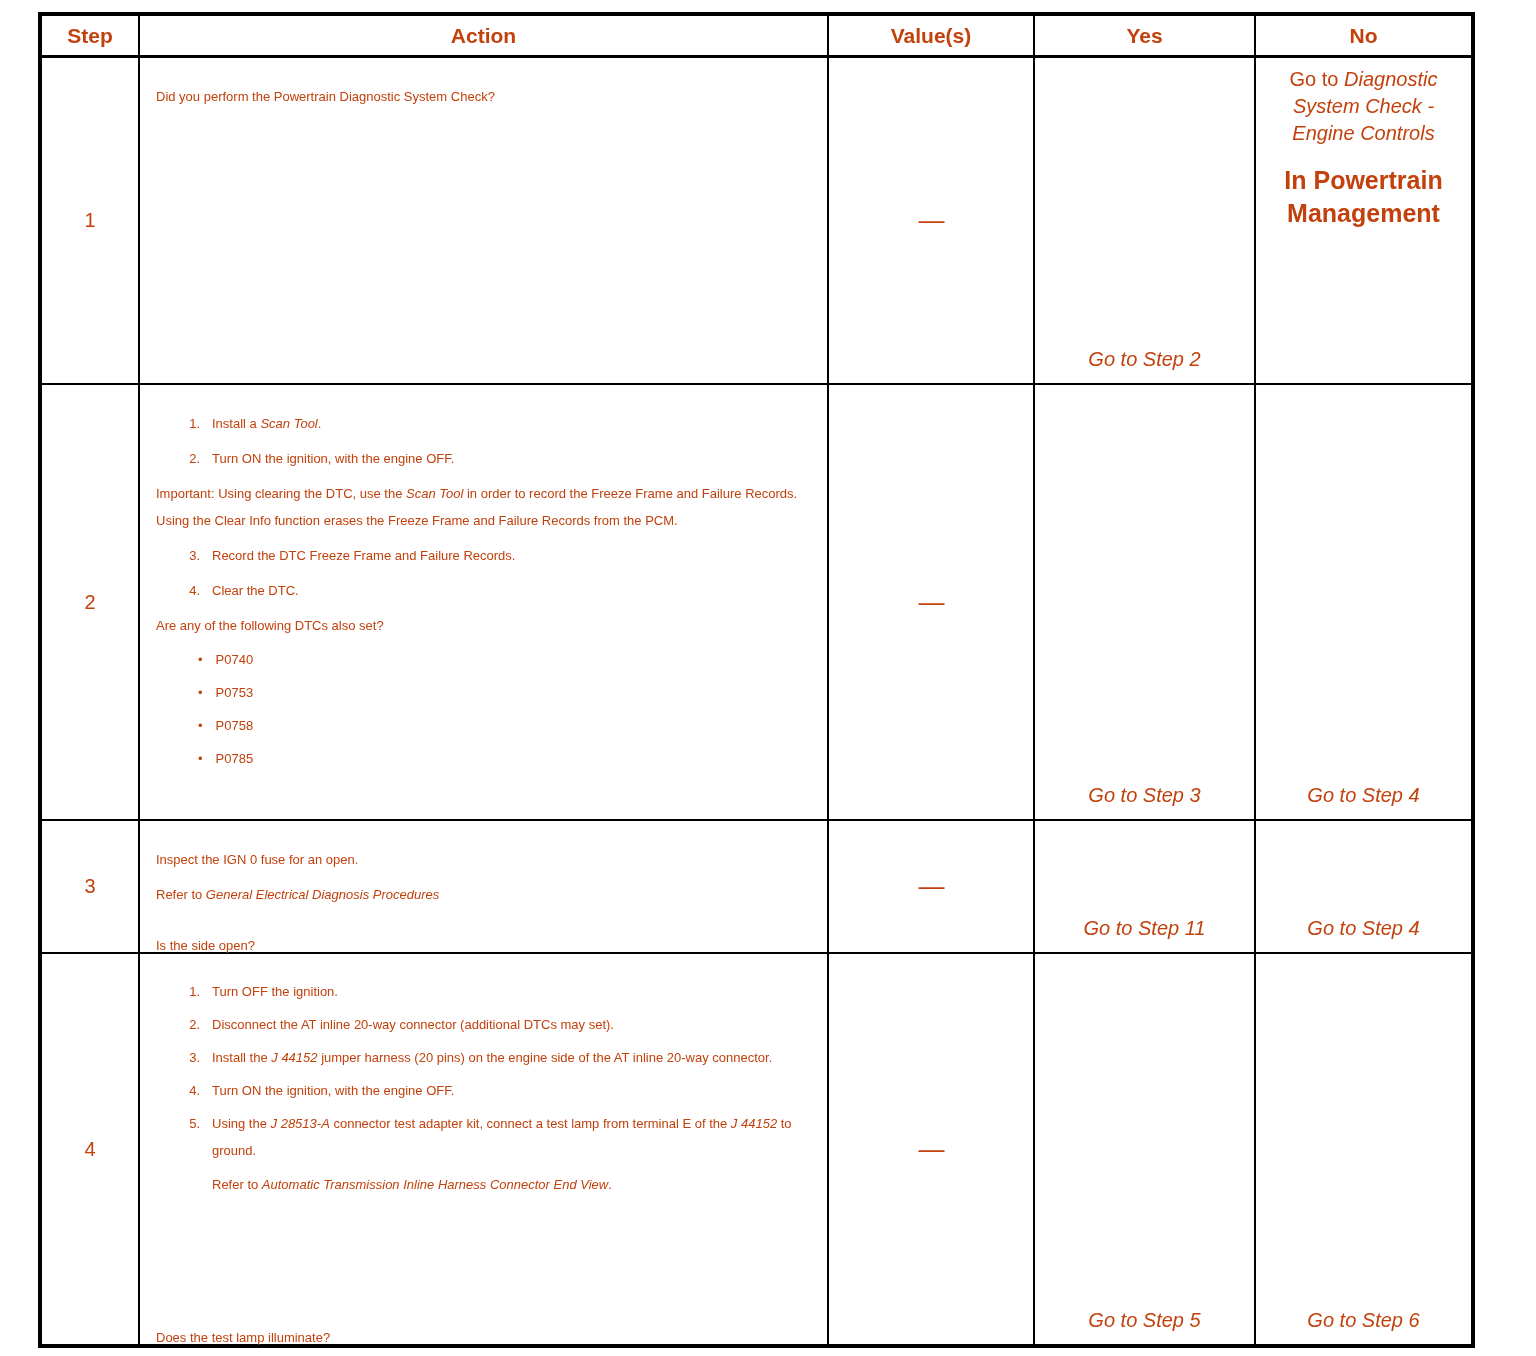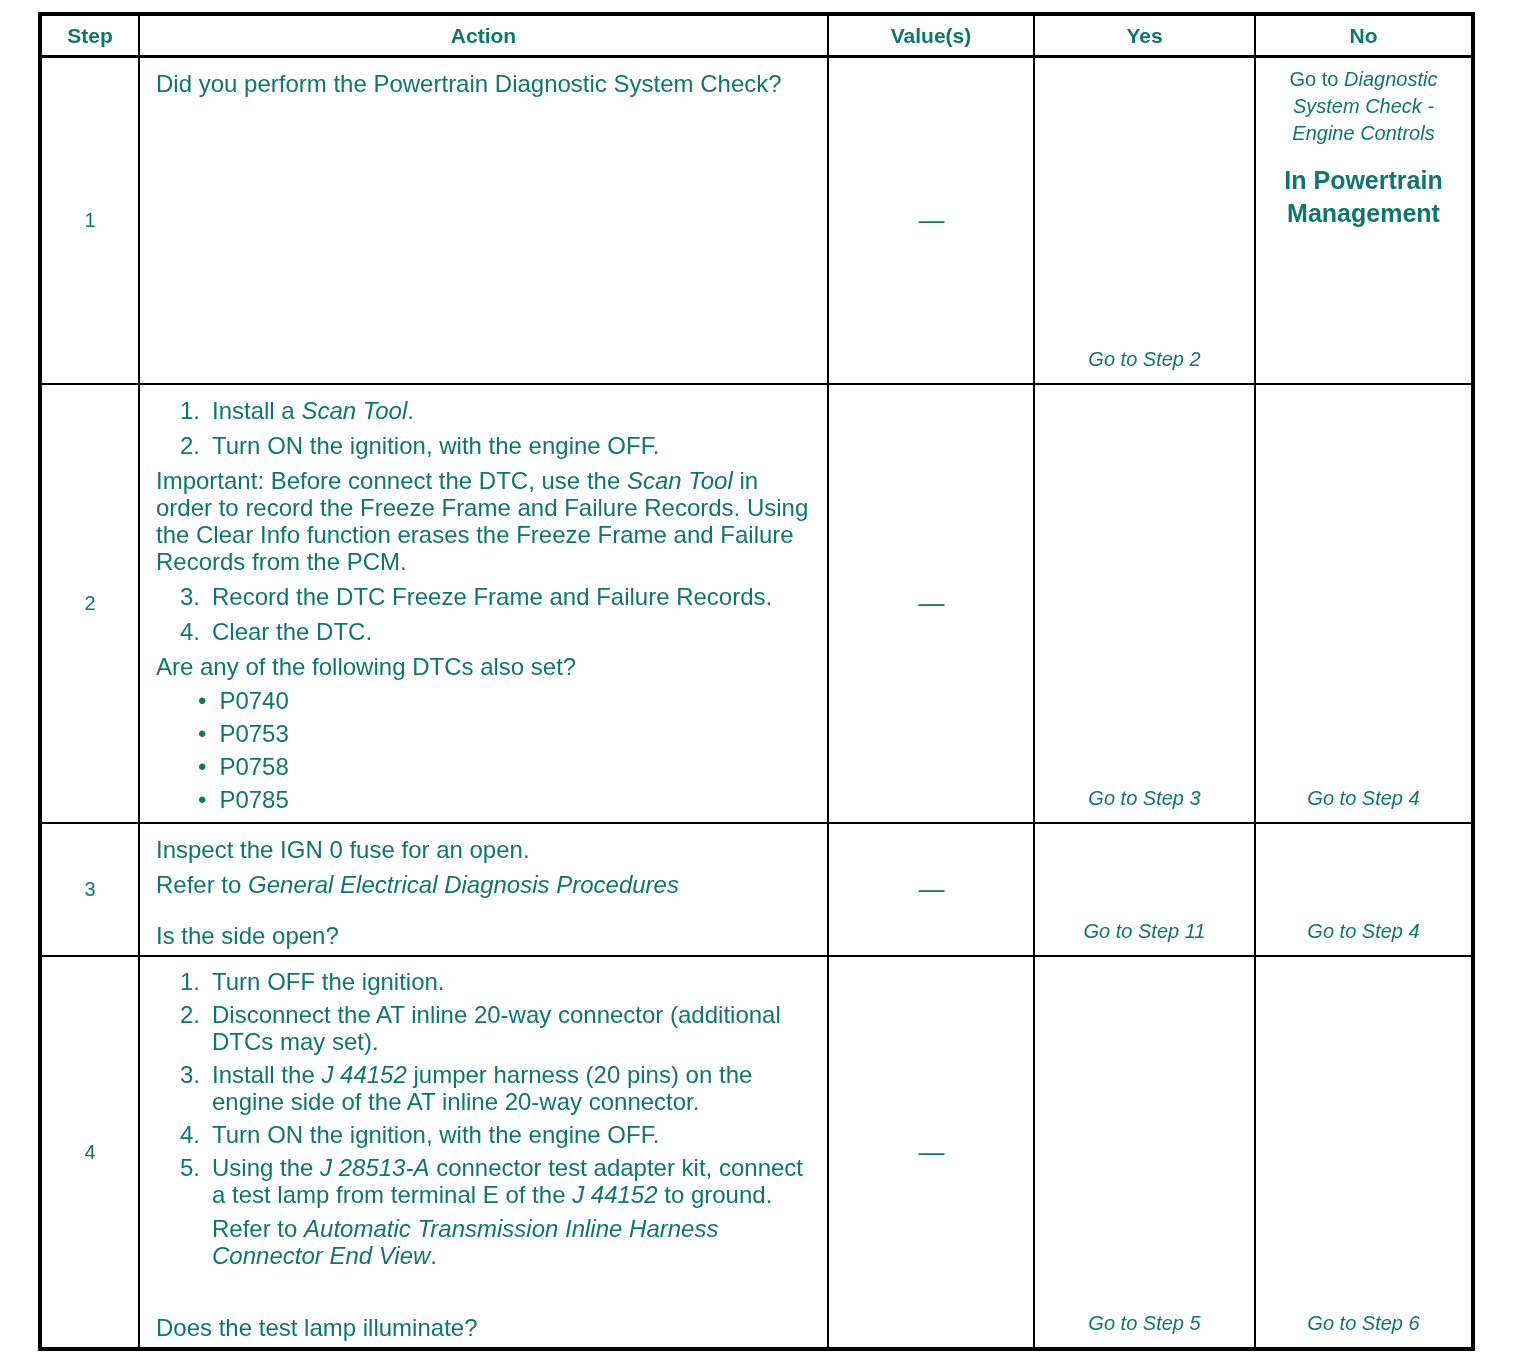--- a/index.html
+++ b/index.html
@@ -1,29 +1,29 @@
 <!DOCTYPE html>
 <html><head>
 <meta charset="utf-8">
 <style>
   html,body{margin:0;padding:0;background:#e8e8e8;}
   .page{position:relative;width:1536px;height:1356px;background:#ffffff;overflow:hidden;
-        font-family:"Liberation Sans","DejaVu Sans",sans-serif;color:#0f766e;}
+        font-family:"Liberation Sans","DejaVu Sans",sans-serif;color:#c2410c;}
   table.diag{position:absolute;left:38px;top:12px;width:1433px;border-collapse:collapse;
         table-layout:fixed;border:4px solid #000;}
   .diag th,.diag td{border:2px solid #000;padding:0;vertical-align:top;}
   .diag thead th{border-bottom:3px solid #000;height:39px;vertical-align:middle;
         text-align:center;font-size:21px;font-weight:bold;}
   tr.r1 td{height:325px}
   tr.r2 td{height:434px}
   tr.r3 td{height:131px}
   tr.r4 td{height:390px}
   .fill{box-sizing:border-box;height:100%;display:flex;flex-direction:column;}
   .fill.center{align-items:center;justify-content:center;}
-  .fill.action{padding:8px 16px 6px 16px;font-size:24px;line-height:27px;}
+  .fill.action{padding:8px 16px 6px 16px;font-size:13px;line-height:27px;margin-top:13px;}
   .fill.side{padding:4px 12px 10px 12px;align-items:center;text-align:center;
         font-size:20px;line-height:27px;}
   .step-num{font-size:20px;}
   .value-dash{font-size:26px;letter-spacing:-1px;}
   .blk-p{margin:4px 0;}
   .blk-n{margin:4px 0;display:flex;}
   .r4 .blk-n{margin:3px 0;}
   .blk-n .num{flex:0 0 44px;text-align:right;padding-right:12px;}
   .blk-n .ntext{flex:1 1 auto;}
   .blk-b{margin:3px 0 3px 42px;display:flex;}
@@ -95,21 +95,21 @@
           <td>
             <div class="fill action">
               <div class="blk-n">
                 <span class="num">1.</span>
                 <span class="ntext"><span>Install a </span><span class="i">Scan Tool</span><span>.</span></span>
               </div>
               <div class="blk-n">
                 <span class="num">2.</span>
                 <span class="ntext"><span>Turn ON the ignition, with the engine OFF.</span></span>
               </div>
-              <div class="blk-p"><span class="b">Important:</span><span> Before connect the DTC, use the </span><span class="i">Scan Tool</span><span> in order to record the Freeze Frame and Failure Records. Using the Clear Info function erases the Freeze Frame and Failure Records from the PCM.</span></div>
+              <div class="blk-p"><span class="b">Important:</span><span> Using clearing the DTC, use the </span><span class="i">Scan Tool</span><span> in order to record the Freeze Frame and Failure Records. Using the Clear Info function erases the Freeze Frame and Failure Records from the PCM.</span></div>
               <div class="blk-n">
                 <span class="num">3.</span>
                 <span class="ntext"><span>Record the DTC Freeze Frame and Failure Records.</span></span>
               </div>
               <div class="blk-n">
                 <span class="num">4.</span>
                 <span class="ntext"><span>Clear the DTC.</span></span>
               </div>
               <div class="blk-p"><span>Are any of the following DTCs also set?</span></div>
               <div class="blk-b">

